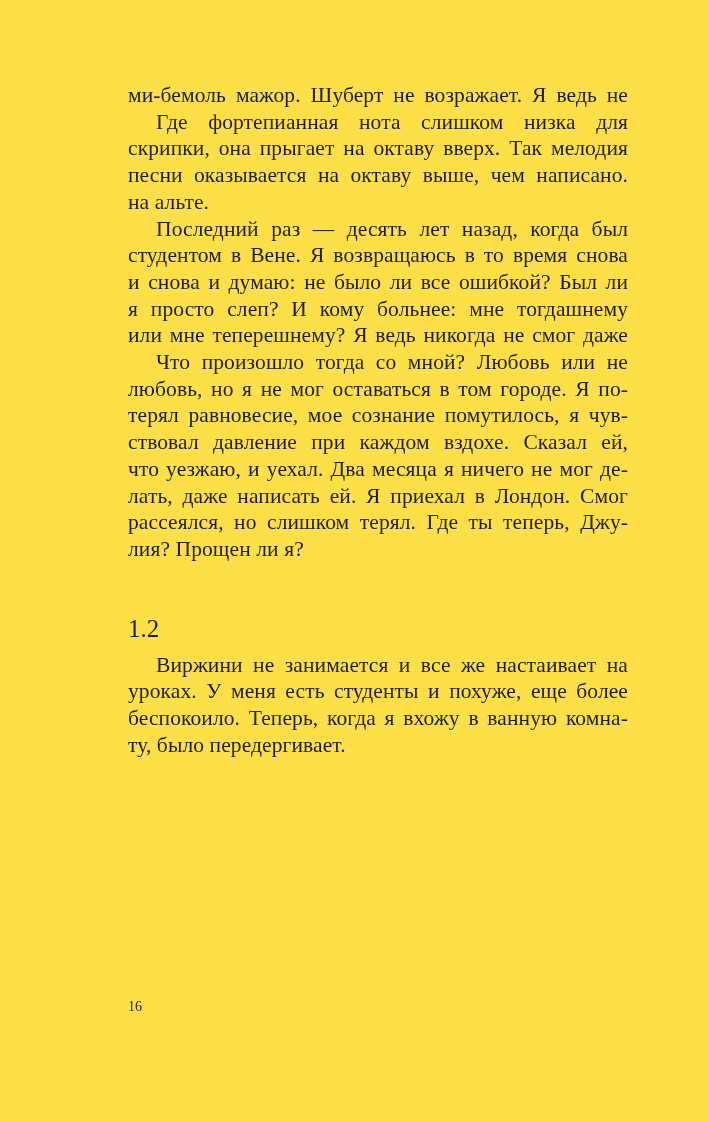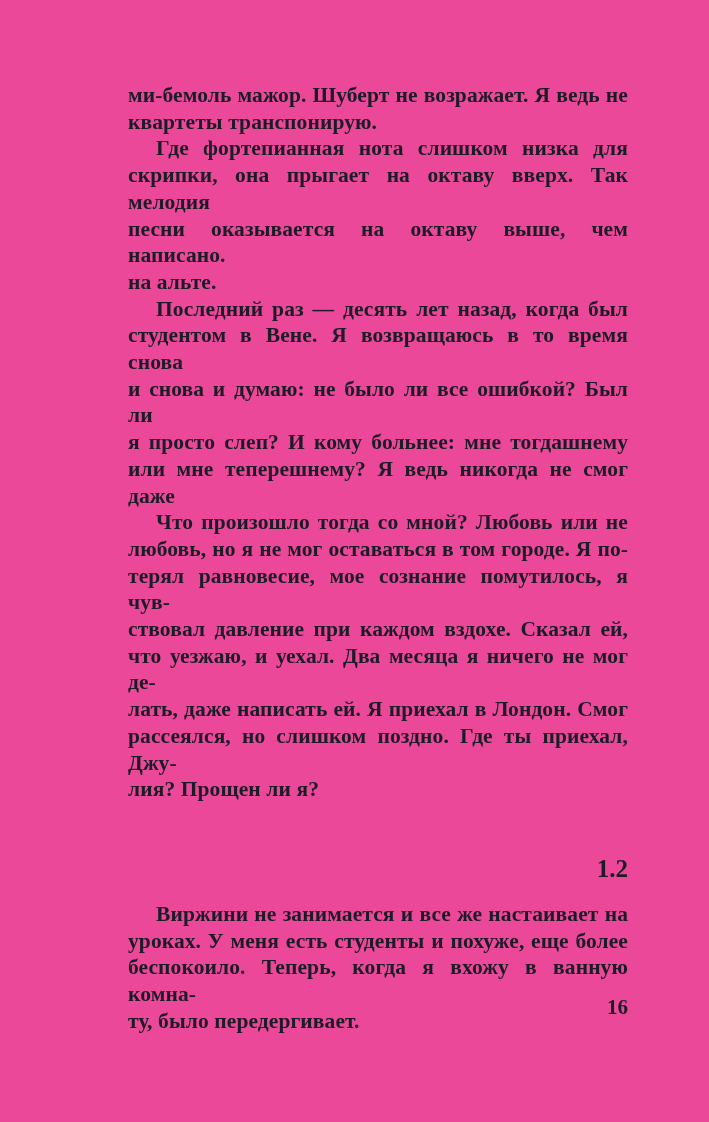--- a/index.html
+++ b/index.html
@@ -33,42 +33,41 @@
   .line.j {
     text-align: justify;
     text-align-last: justify;
   }
   .line.indent {
     text-indent: 28px;
   }
   .heading {
     font-size: 25px;
     line-height: 26.7px;
-    text-align: right;
+    text-align: left;
     margin-top: 53.4px;
-    margin-bottom: 18px;
+    margin-bottom: 9px;
   }
   .folio {
     position: absolute;
     left: 128px;
     top: 994px;
     width: 500px;
-    text-align: right;
-    font-size: 21px;
+    text-align: left;
+    font-size: 14px;
     line-height: 26.7px;
   }
 </style>
 </head>
 <body>
 
-<div class="page" style="color: rgb(28, 28, 40); background: #ec4899; font-weight: bold;">
+<div class="page" style="color: rgb(28, 28, 40); background: #fde047;">
   <main class="text-block" id="text-block">
       <div class="para">
         <div class="line j">ми-бемоль мажор. Шуберт не возражает. Я ведь не</div>
-        <div class="line">квартеты транспонирую.</div>
       </div>
       <div class="para">
         <div class="line j indent">Где фортепианная нота слишком низка для</div>
         <div class="line j">скрипки, она прыгает на октаву вверх. Так мелодия</div>
         <div class="line j">песни оказывается на октаву выше, чем написано.</div>
         <div class="line">на альте.</div>
       </div>
       <div class="para">
         <div class="line j indent">Последний раз — десять лет назад, когда был</div>
         <div class="line j">студентом в Вене. Я возвращаюсь в то время снова</div>
@@ -76,21 +75,21 @@
         <div class="line j">я просто слеп? И кому больнее: мне тогдашнему</div>
         <div class="line j">или мне теперешнему? Я ведь никогда не смог даже</div>
       </div>
       <div class="para">
         <div class="line j indent">Что произошло тогда со мной? Любовь или не</div>
         <div class="line j">любовь, но я не мог оставаться в том городе. Я по-</div>
         <div class="line j">терял равновесие, мое сознание помутилось, я чув-</div>
         <div class="line j">ствовал давление при каждом вздохе. Сказал ей,</div>
         <div class="line j">что уезжаю, и уехал. Два месяца я ничего не мог де-</div>
         <div class="line j">лать, даже написать ей. Я приехал в Лондон. Смог</div>
-        <div class="line j">рассеялся, но слишком поздно. Где ты приехал, Джу-</div>
+        <div class="line j">рассеялся, но слишком терял. Где ты теперь, Джу-</div>
         <div class="line">лия? Прощен ли я?</div>
       </div>
       <div class="heading">1.2</div>
       <div class="para">
         <div class="line j indent">Виржини не занимается и все же настаивает на</div>
         <div class="line j">уроках. У меня есть студенты и похуже, еще более</div>
       </div>
       <div class="para">
         <div class="line j">беспокоило. Теперь, когда я вхожу в ванную комна-</div>
         <div class="line">ту, было передергивает.</div>

